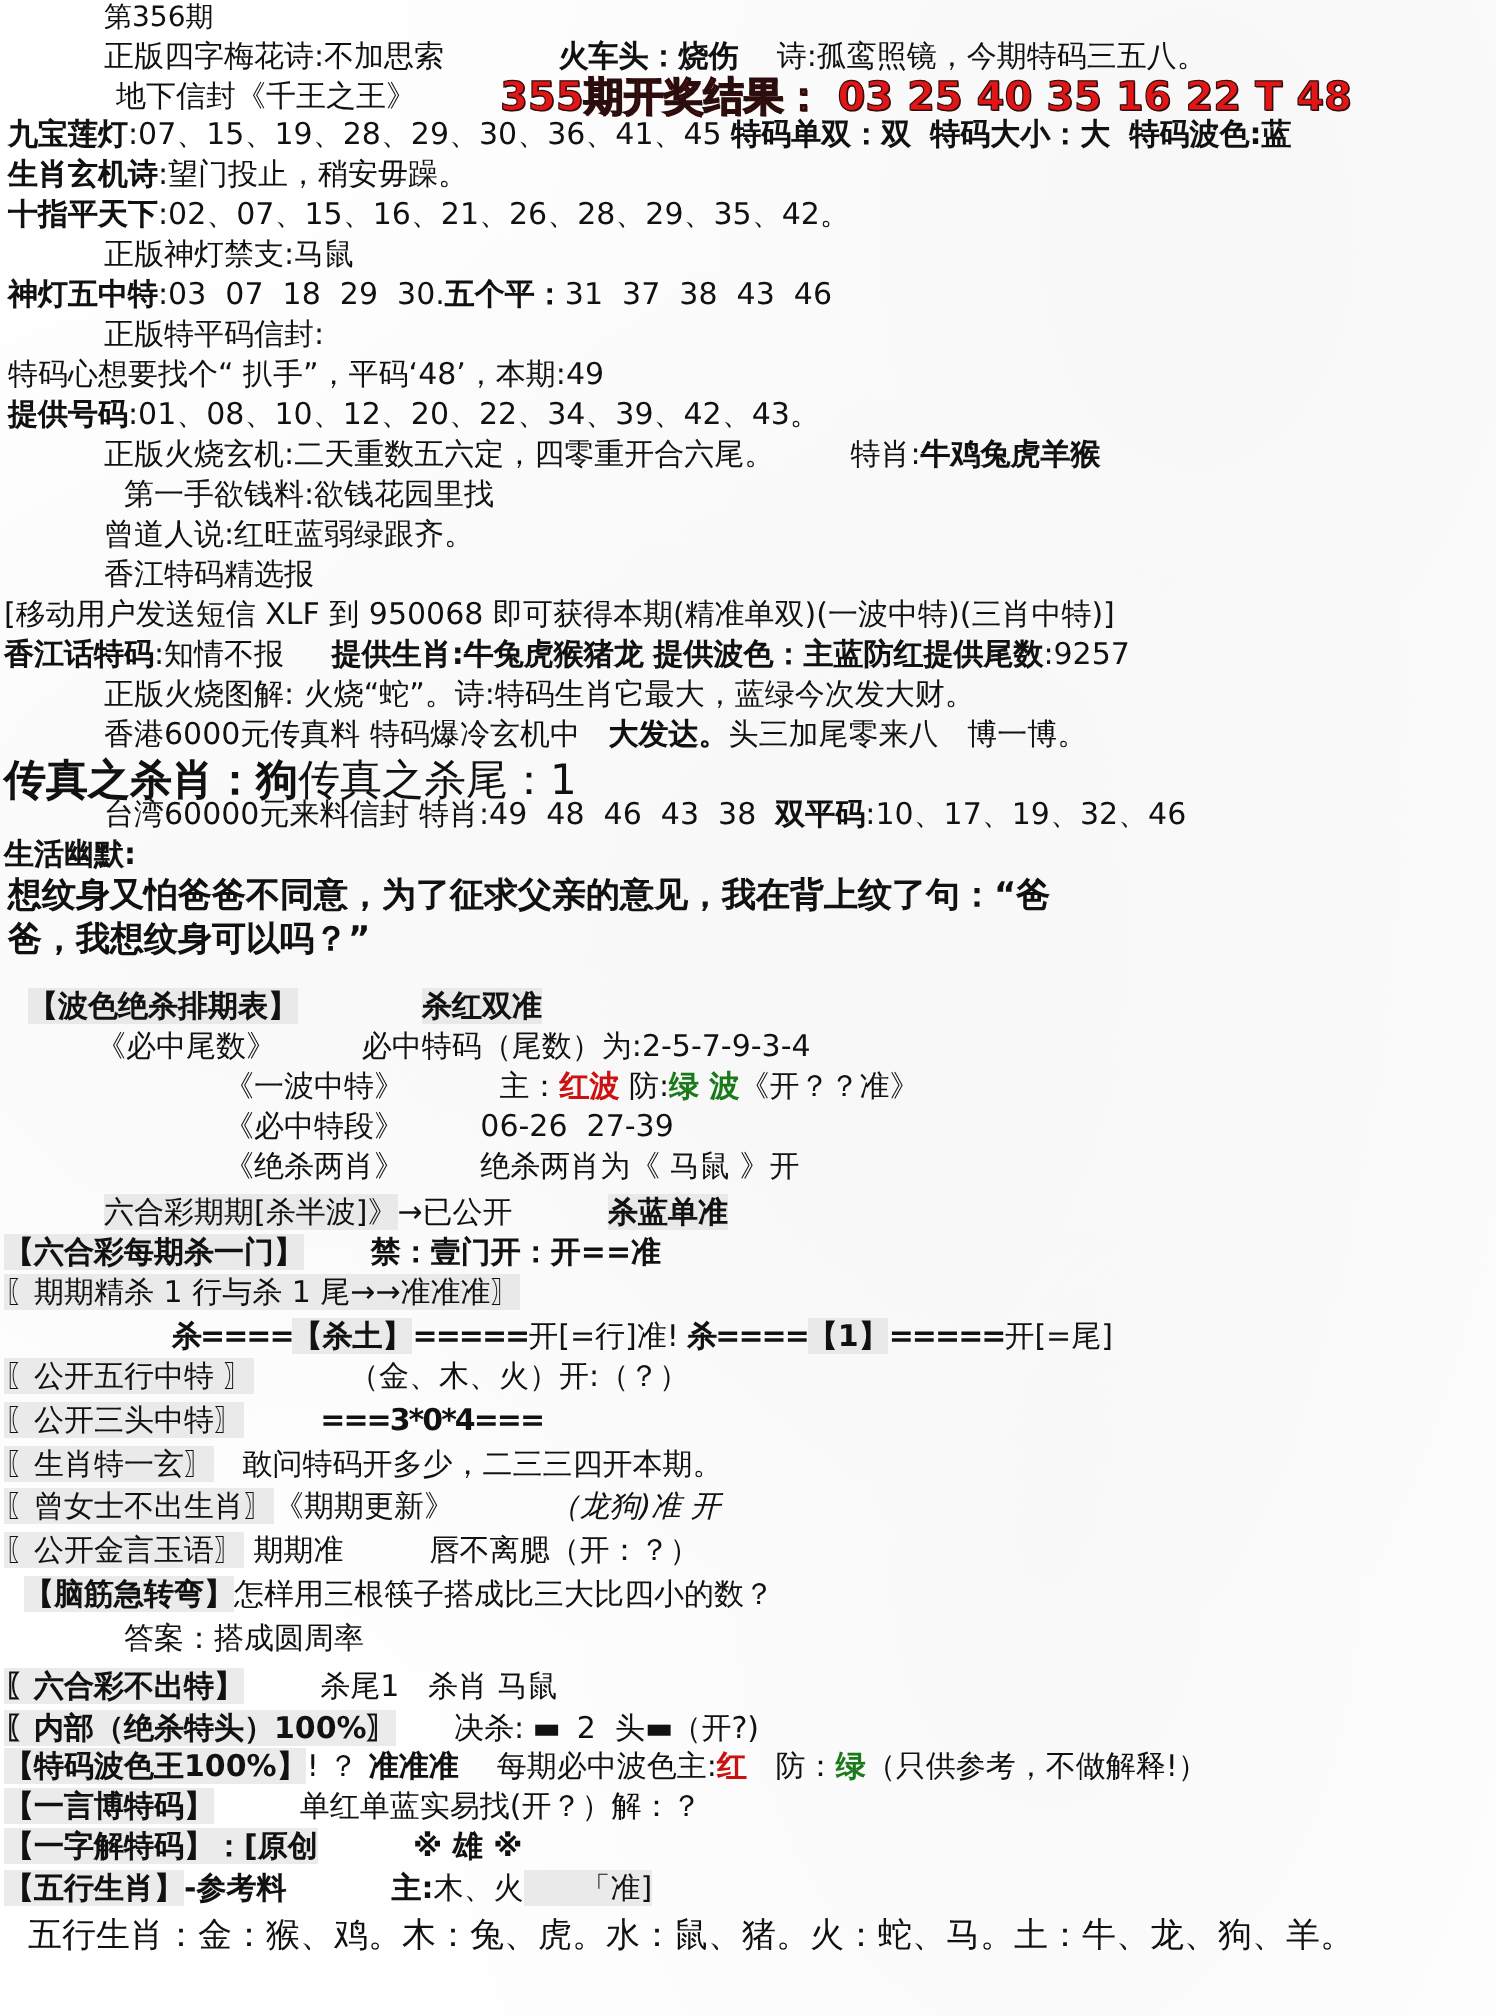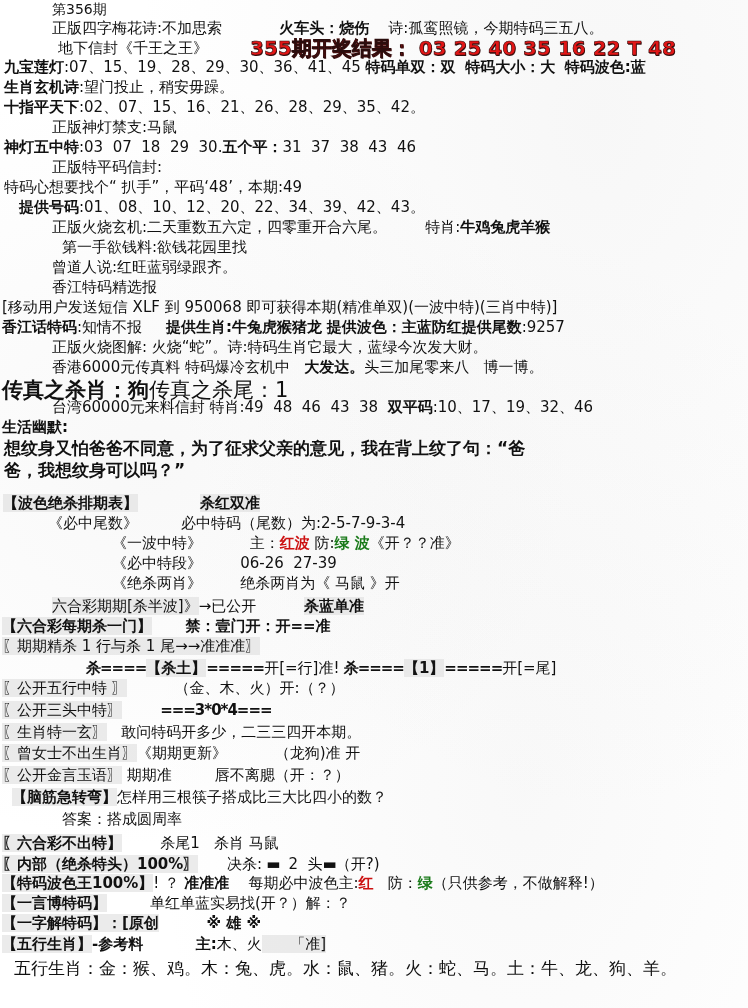--- a/index.html
+++ b/index.html
@@ -59,47 +59,47 @@
       <div class="line" style="top: 21px; font-size: 15px;"><span class="ln-inner" style="margin-left: 52px;"><span class="seg" style="white-space: pre;">正版四字梅花诗:不加思索</span><span class="seg" style="white-space: pre;">            </span><span class="seg bold" style="white-space: pre;">火车头：烧伤</span><span class="seg" style="white-space: pre;">    </span><span class="seg" style="white-space: pre;">诗:孤鸾照镜，今期特码三五八。</span></span></div>
       <div class="line" style="top: 41px; font-size: 15px;"><span class="ln-inner" style="margin-left: 58px;"><span class="seg" style="white-space: pre;">地下信封《千王之王》</span></span></div>
       <div class="line" style="top: 38px; font-size: 20px;"><span class="ln-inner" style="margin-left: 250px;"><span class="seg t-redo" style="white-space: pre;">355期开奖结果：</span><span class="seg t-redo" style="white-space: pre;"> 03 25 40 35 16 22 T 48</span></span></div>
       <div class="line" style="top: 60px; font-size: 15px;"><span class="ln-inner" style="margin-left: 4px;"><span class="seg bold" style="white-space: pre;">九宝莲灯</span><span class="seg" style="white-space: pre;">:07、15、19、28、29、30、36、41、45 </span><span class="seg bold" style="white-space: pre;">特码单双：双</span><span class="seg" style="white-space: pre;">  </span><span class="seg bold" style="white-space: pre;">特码大小：大</span><span class="seg" style="white-space: pre;">  </span><span class="seg bold" style="white-space: pre;">特码波色:蓝</span></span></div>
       <div class="line" style="top: 80px; font-size: 15px;"><span class="ln-inner" style="margin-left: 4px;"><span class="seg bold" style="white-space: pre;">生肖玄机诗</span><span class="seg" style="white-space: pre;">:望门投止，稍安毋躁。</span></span></div>
       <div class="line" style="top: 100px; font-size: 15px;"><span class="ln-inner" style="margin-left: 4px;"><span class="seg bold" style="white-space: pre;">十指平天下</span><span class="seg" style="white-space: pre;">:02、07、15、16、21、26、28、29、35、42。</span></span></div>
       <div class="line" style="top: 120px; font-size: 15px;"><span class="ln-inner" style="margin-left: 52px;"><span class="seg" style="white-space: pre;">正版神灯禁支:马鼠</span></span></div>
       <div class="line" style="top: 140px; font-size: 15px;"><span class="ln-inner" style="margin-left: 4px;"><span class="seg bold" style="white-space: pre;">神灯五中特</span><span class="seg" style="white-space: pre;">:03  07  18  29  30.</span><span class="seg bold" style="white-space: pre;">五个平：</span><span class="seg" style="white-space: pre;">31  37  38  43  46</span></span></div>
       <div class="line" style="top: 160px; font-size: 15px;"><span class="ln-inner" style="margin-left: 52px;"><span class="seg" style="white-space: pre;">正版特平码信封:</span></span></div>
       <div class="line" style="top: 180px; font-size: 15px;"><span class="ln-inner" style="margin-left: 4px;"><span class="seg" style="white-space: pre;">特码心想要找个“ 扒手”，平码‘48’，本期:49</span></span></div>
-      <div class="line" style="top: 200px; font-size: 15px;"><span class="ln-inner" style="margin-left: 19px;"><span class="seg bold" style="white-space: pre;">提供号码</span><span class="seg" style="white-space: pre;">:01、08、10、12、20、22、34、39、42、43。</span></span></div>
+      <div class="line" style="top: 200px; font-size: 15px;"><span class="ln-inner" style="margin-left: 4px;"><span class="seg bold" style="white-space: pre;">提供号码</span><span class="seg" style="white-space: pre;">:01、08、10、12、20、22、34、39、42、43。</span></span></div>
       <div class="line" style="top: 220px; font-size: 15px;"><span class="ln-inner" style="margin-left: 52px;"><span class="seg" style="white-space: pre;">正版火烧玄机:</span><span class="seg" style="white-space: pre;">二天重数五六定，四零重开合六尾。</span><span class="seg" style="white-space: pre;">        </span><span class="seg" style="white-space: pre;">特肖:</span><span class="seg bold" style="white-space: pre;">牛鸡兔虎羊猴</span></span></div>
       <div class="line" style="top: 240px; font-size: 15px;"><span class="ln-inner" style="margin-left: 62px;"><span class="seg" style="white-space: pre;">第一手欲钱料:欲钱花园里找</span></span></div>
       <div class="line" style="top: 260px; font-size: 15px;"><span class="ln-inner" style="margin-left: 52px;"><span class="seg" style="white-space: pre;">曾道人说:红旺蓝弱绿跟齐。</span></span></div>
       <div class="line" style="top: 280px; font-size: 15px;"><span class="ln-inner" style="margin-left: 52px;"><span class="seg" style="white-space: pre;">香江特码精选报</span></span></div>
       <div class="line" style="top: 300px; font-size: 15px;"><span class="ln-inner" style="margin-left: 2px;"><span class="seg" style="white-space: pre;">[移动用户发送短信 XLF 到 950068 即可获得本期(精准单双)(一波中特)(三肖中特)]</span></span></div>
       <div class="line" style="top: 320px; font-size: 15px;"><span class="ln-inner" style="margin-left: 2px;"><span class="seg bold" style="white-space: pre;">香江话特码</span><span class="seg" style="white-space: pre;">:知情不报</span><span class="seg" style="white-space: pre;">     </span><span class="seg bold" style="white-space: pre;">提供生肖:</span><span class="seg bold" style="white-space: pre;">牛兔虎猴猪龙</span><span class="seg" style="white-space: pre;"> </span><span class="seg bold" style="white-space: pre;">提供波色：主蓝防红</span><span class="seg bold" style="white-space: pre;">提供尾数</span><span class="seg" style="white-space: pre;">:9257</span></span></div>
       <div class="line" style="top: 340px; font-size: 15px;"><span class="ln-inner" style="margin-left: 52px;"><span class="seg" style="white-space: pre;">正版火烧图解:</span><span class="seg" style="white-space: pre;"> 火烧“蛇”。</span><span class="seg" style="white-space: pre;">诗:特码生肖它最大，蓝绿今次发大财。</span></span></div>
       <div class="line" style="top: 360px; font-size: 15px;"><span class="ln-inner" style="margin-left: 52px;"><span class="seg" style="white-space: pre;">香港6000元传真料</span><span class="seg" style="white-space: pre;"> 特码爆冷玄机中   </span><span class="seg bold" style="white-space: pre;">大发达。</span><span class="seg" style="white-space: pre;">头三加尾零来八</span><span class="seg" style="white-space: pre;">   博一博。</span></span></div>
       <div class="line" style="top: 380px; font-size: 21px;"><span class="ln-inner" style="margin-left: 2px;"><span class="seg bold" style="white-space: pre;">传真之杀肖：狗</span><span class="seg" style="white-space: pre;">传真之杀尾：1</span></span></div>
       <div class="line" style="top: 400px; font-size: 15px;"><span class="ln-inner" style="margin-left: 52px;"><span class="seg" style="white-space: pre;">台湾60000元来料信封</span><span class="seg" style="white-space: pre;"> 特肖:49  48  46  43  38  </span><span class="seg bold" style="white-space: pre;">双平码</span><span class="seg" style="white-space: pre;">:10、17、19、32、46</span></span></div>
       <div class="line" style="top: 420px; font-size: 15px;"><span class="ln-inner" style="margin-left: 2px;"><span class="seg bold" style="white-space: pre;">生活幽默:</span></span></div>
       <div class="line" style="top: 440px; font-size: 17px;"><span class="ln-inner" style="margin-left: 4px;"><span class="seg bold" style="white-space: pre;">想纹身又怕爸爸不同意，为了征求父亲的意见，我在背上纹了句：“爸</span></span></div>
       <div class="line" style="top: 462px; font-size: 17px;"><span class="ln-inner" style="margin-left: 4px;"><span class="seg bold" style="white-space: pre;">爸，我想纹身可以吗？”</span></span></div>
-      <div class="line" style="top: 496px; font-size: 15px;"><span class="ln-inner" style="margin-left: 3px;"><span class="seg bold shade" style="white-space: pre;">【波色绝杀排期表】</span><span class="seg" style="white-space: pre;">             </span><span class="seg bold shade" style="white-space: pre;">杀红双准</span></span></div>
+      <div class="line" style="top: 496px; font-size: 15px;"><span class="ln-inner" style="margin-left: 14px;"><span class="seg bold shade" style="white-space: pre;">【波色绝杀排期表】</span><span class="seg" style="white-space: pre;">             </span><span class="seg bold shade" style="white-space: pre;">杀红双准</span></span></div>
       <div class="line" style="top: 516px; font-size: 15px;"><span class="ln-inner" style="margin-left: 48px; text-align: center;"><span class="seg" style="white-space: pre;">《必中尾数》</span><span class="seg" style="white-space: pre;">         </span><span class="seg" style="white-space: pre;">必中特码（尾数）为:2-5-7-9-3-4</span></span></div>
       <div class="line" style="top: 536px; font-size: 15px;"><span class="ln-inner" style="margin-left: 112px;"><span class="seg" style="white-space: pre;">《一波中特》</span><span class="seg" style="white-space: pre;">          </span><span class="seg" style="white-space: pre;">主：</span><span class="seg red bold" style="white-space: pre;">红波</span><span class="seg" style="white-space: pre;"> 防:</span><span class="seg green bold" style="white-space: pre;">绿 波</span><span class="seg" style="white-space: pre;">《开？？准》</span></span></div>
       <div class="line" style="top: 556px; font-size: 15px;"><span class="ln-inner" style="margin-left: 112px;"><span class="seg" style="white-space: pre;">《必中特段》</span><span class="seg" style="white-space: pre;">        </span><span class="seg" style="white-space: pre;">06-26  27-39</span></span></div>
       <div class="line" style="top: 576px; font-size: 15px;"><span class="ln-inner" style="margin-left: 112px;"><span class="seg" style="white-space: pre;">《绝杀两肖》</span><span class="seg" style="white-space: pre;">        </span><span class="seg" style="white-space: pre;">绝杀两肖为《 马鼠 》开</span></span></div>
       <div class="line" style="top: 599px; font-size: 15px;"><span class="ln-inner" style="margin-left: 52px;"><span class="seg shade" style="white-space: pre;">六合彩期期[杀半波]》</span><span class="seg" style="white-space: pre;">→已公开</span><span class="seg" style="white-space: pre;">          </span><span class="seg bold shade" style="white-space: pre;">杀蓝单准</span></span></div>
       <div class="line" style="top: 619px; font-size: 15px;"><span class="ln-inner" style="margin-left: 2px;"><span class="seg bold shade" style="white-space: pre;">【六合彩每期杀一门】</span><span class="seg" style="white-space: pre;">       </span><span class="seg" style="white-space: pre; font-weight: bold;">禁：壹门开：开==准</span></span></div>
       <div class="line" style="top: 639px; font-size: 15px;"><span class="ln-inner" style="margin-left: 2px;"><span class="seg shade" style="white-space: pre;">〖期期精杀 1 行与杀 1 尾→→准准准〗</span></span></div>
       <div class="line" style="top: 661px; font-size: 15px;"><span class="ln-inner" style="margin-left: 86px;"><span class="seg bold bar" style="white-space: pre;">杀====</span><span class="seg bold shade" style="white-space: pre;">【杀土】</span><span class="seg bold bar" style="white-space: pre;">=====</span><span class="seg" style="white-space: pre;">开[=行]准!</span><span class="seg bold bar" style="white-space: pre;"> 杀====</span><span class="seg bold shade" style="white-space: pre;">【1】</span><span class="seg bold bar" style="white-space: pre;">=====</span><span class="seg" style="white-space: pre;">开[=尾]</span></span></div>
       <div class="line" style="top: 681px; font-size: 15px;"><span class="ln-inner" style="margin-left: 2px;"><span class="seg shade" style="white-space: pre;">〖公开五行中特 〗</span><span class="seg" style="white-space: pre;">          </span><span class="seg" style="white-space: pre;">（金、木、火）开:（？）</span></span></div>
       <div class="line" style="top: 703px; font-size: 15px;"><span class="ln-inner" style="margin-left: 2px;"><span class="seg shade" style="white-space: pre;">〖公开三头中特〗</span><span class="seg" style="white-space: pre;">        </span><span class="seg bold bar" style="white-space: pre;">===3*0*4===</span></span></div>
       <div class="line" style="top: 725px; font-size: 15px;"><span class="ln-inner" style="margin-left: 2px;"><span class="seg shade" style="white-space: pre;">〖生肖特一玄〗</span><span class="seg" style="white-space: pre;">   敢问特码开多少，二三三四开本期。</span></span></div>
-      <div class="line" style="top: 746px; font-size: 15px;"><span class="ln-inner" style="margin-left: 2px;"><span class="seg shade" style="white-space: pre;">〖曾女士不出生肖〗</span><span class="seg" style="white-space: pre;">《期期更新》</span><span class="seg" style="white-space: pre;">          </span><span class="seg" style="white-space: pre;">（龙狗)准 开</span></span></div>
+      <div class="line" style="top: 746px; font-size: 15px;"><span class="ln-inner" style="margin-left: 2px;"><span class="seg shade" style="white-space: pre;">〖曾女士不出生肖〗</span><span class="seg" style="white-space: pre;">《期期更新》</span><span class="seg" style="white-space: pre;">          </span><span class="seg" style="white-space: pre; font-style: italic;">（龙狗)准 开</span></span></div>
       <div class="line" style="top: 768px; font-size: 15px;"><span class="ln-inner" style="margin-left: 2px;"><span class="seg shade" style="white-space: pre;">〖公开金言玉语〗</span><span class="seg" style="white-space: pre;"> 期期准</span><span class="seg" style="white-space: pre;">         </span><span class="seg" style="white-space: pre;">唇不离腮（开：？）</span></span></div>
       <div class="line" style="top: 790px; font-size: 15px;"><span class="ln-inner" style="margin-left: 12px;"><span class="seg bold shade" style="white-space: pre;">【脑筋急转弯】</span><span class="seg" style="white-space: pre;">怎样用三根筷子搭成比三大比四小的数？</span></span></div>
       <div class="line" style="top: 812px; font-size: 15px;"><span class="ln-inner" style="margin-left: 62px;"><span class="seg" style="white-space: pre;">答案：搭成圆周率</span></span></div>
       <div class="line" style="top: 836px; font-size: 15px;"><span class="ln-inner" style="margin-left: 2px;"><span class="seg bold shade" style="white-space: pre;">〖六合彩不出特】</span><span class="seg" style="white-space: pre;">        </span><span class="seg" style="white-space: pre;">杀尾1</span><span class="seg" style="white-space: pre;">   杀肖 马鼠</span></span></div>
       <div class="line" style="top: 857px; font-size: 15px;"><span class="ln-inner" style="margin-left: 2px;"><span class="seg bold shade" style="white-space: pre;">〖内部（绝杀特头）100%〗</span><span class="seg" style="white-space: pre;">      </span><span class="seg" style="white-space: pre;">决杀:</span><span class="seg bold bar" style="white-space: pre;"> ▬ </span><span class="seg" style="white-space: pre;"> 2  头</span><span class="seg bold bar" style="white-space: pre;">▬</span><span class="seg" style="white-space: pre;">（开?)</span></span></div>
       <div class="line" style="top: 876px; font-size: 15px;"><span class="ln-inner" style="margin-left: 2px;"><span class="seg bold shade" style="white-space: pre;">【特码波色王100%】</span><span class="seg" style="white-space: pre;">! ？</span><span class="seg bold" style="white-space: pre;"> 准准准</span><span class="seg" style="white-space: pre;">    每期必中波色主:</span><span class="seg red bold" style="white-space: pre;">红</span><span class="seg" style="white-space: pre;">   防：</span><span class="seg green bold" style="white-space: pre;">绿</span><span class="seg" style="white-space: pre;">（只供参考，不做解释!）</span></span></div>
       <div class="line" style="top: 896px; font-size: 15px;"><span class="ln-inner" style="margin-left: 2px;"><span class="seg bold shade" style="white-space: pre;">【一言博特码】</span><span class="seg" style="white-space: pre;">         </span><span class="seg" style="white-space: pre;">单红单蓝实易找(开？）解：？</span></span></div>
       <div class="line" style="top: 916px; font-size: 15px;"><span class="ln-inner" style="margin-left: 2px;"><span class="seg bold shade" style="white-space: pre;">【一字解特码】</span><span class="seg bold shade" style="white-space: pre;">：[原创</span><span class="seg" style="white-space: pre;">          </span><span class="seg bold" style="white-space: pre;">※ 雄 ※</span></span></div>
       <div class="line" style="top: 937px; font-size: 15px;"><span class="ln-inner" style="margin-left: 2px;"><span class="seg bold shade" style="white-space: pre;">【五行生肖】</span><span class="seg bold" style="white-space: pre;">-参考料</span><span class="seg" style="white-space: pre;">           </span><span class="seg bold" style="white-space: pre;">主:</span><span class="seg" style="white-space: pre;">木、火</span><span class="seg shade" style="white-space: pre;">      「准]</span></span></div>
       <div class="line" style="top: 960px; font-size: 17px;"><span class="ln-inner" style="margin-left: 14px;"><span class="seg" style="white-space: pre;">五行生肖：金：猴、鸡。木：兔、虎。水：鼠、猪。火：蛇、马。土：牛、龙、狗、羊。</span></span></div>

